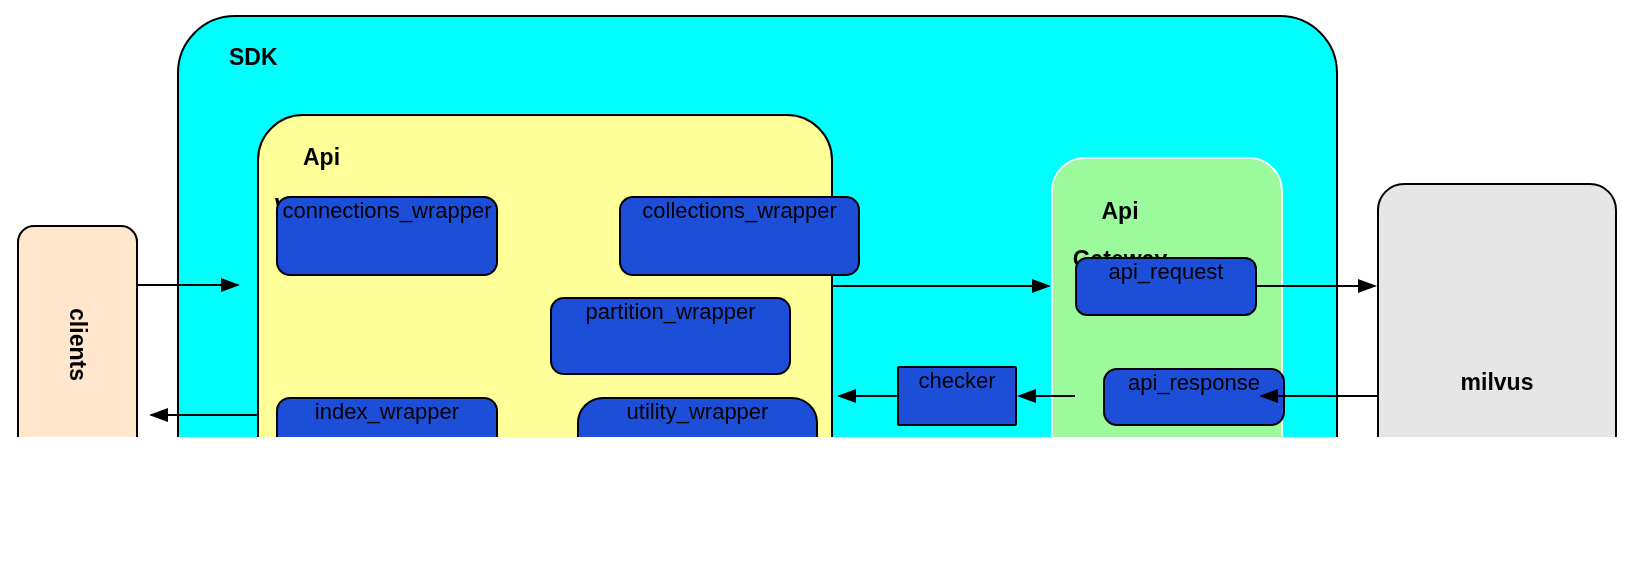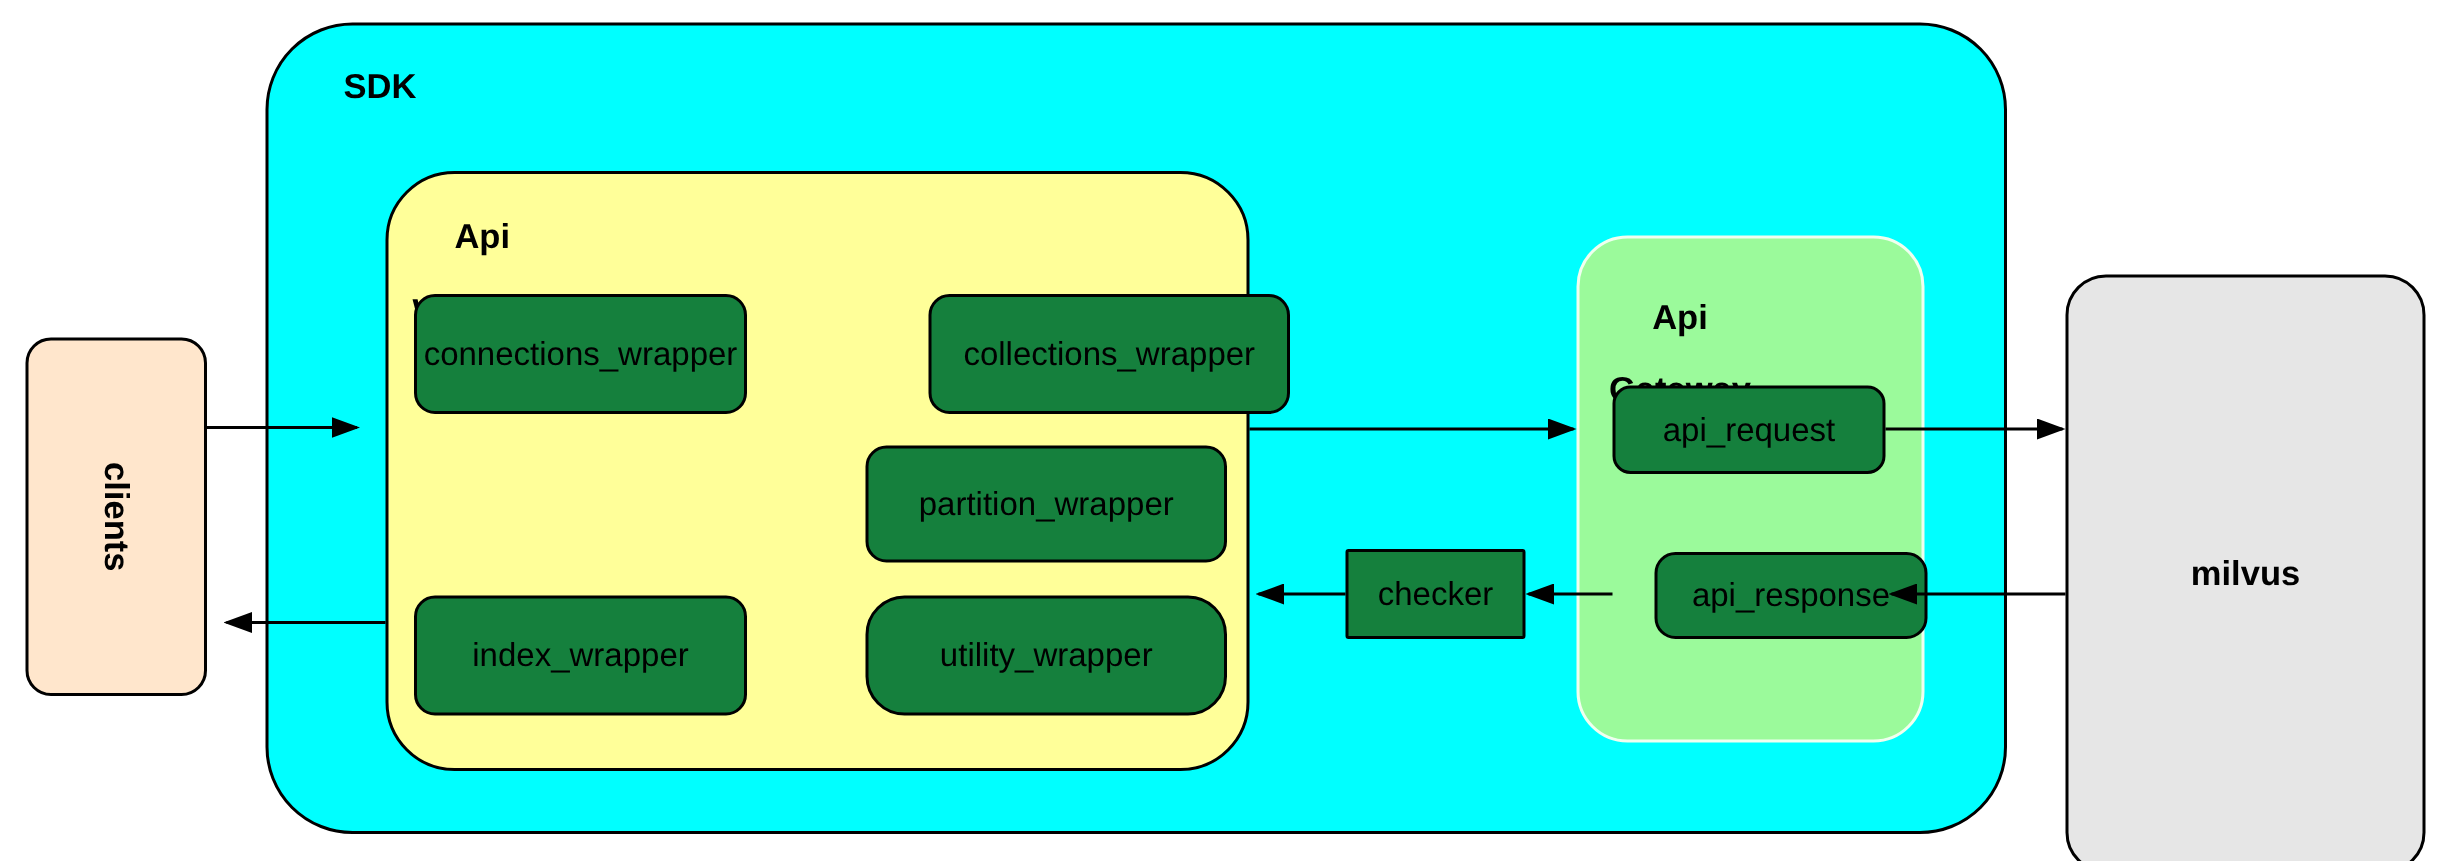--- a/index.html
+++ b/index.html
@@ -4,34 +4,33 @@
 <style>
   html, body {
     margin: 0;
     padding: 0;
     background: #FFFFFF;
     font-family: "Liberation Sans", sans-serif;
   }
   #canvas {
     position: relative;
     width: 1634px;
-    height: 574px;
+    height: 437px;
     background: #FFFFFF;
     overflow: hidden;
   }
   .box {
     position: absolute;
     box-sizing: border-box;
     border: 2px solid #000000;
   }
   .node {
-    background: #15803d;
+    background: #1d4ed8;
     border-radius: 14px;
     display: flex;
-    align-items: center;
     justify-content: center;
     font-size: 22px;
     color: #000000;
     white-space: nowrap;
   }
   .container-label {
     position: absolute;
     font-weight: bold;
     font-size: 23px;
     color: #000000;
@@ -67,21 +66,21 @@
     border-radius: 46px;
   }
   .api-wrapper-label {
     left: 5px; top: 4px; width: 115px;
     text-align: center;
   }
   
   .n-connections { left: 276px; top: 196px; width: 222px; height: 80px; }
   .n-collections { left: 577px; top: 196px; width: 241px; height: 80px; margin-left: 42px; }
   .n-schema      { left: 276px; top: 297px; width: 222px; height: 78px; }
-  .n-partition   { left: 577px; top: 297px; width: 241px; height: 78px; }
+  .n-partition   { left: 550px; top: 297px; width: 241px; height: 78px; }
   .n-index       { left: 276px; top: 397px; width: 222px; height: 80px; }
   .n-utility     { left: 577px; top: 397px; width: 241px; height: 80px; border-radius: 26px; }
   
   .checker { left: 897px; top: 366px; width: 120px; height: 60px; border-radius: 2px; }
   
   .api-gateway {
     left: 1051px; top: 157px; width: 232px; height: 338px;
     background: #9BFA9B;
     border: 2px solid #EFFFEF;
     border-radius: 34px;

